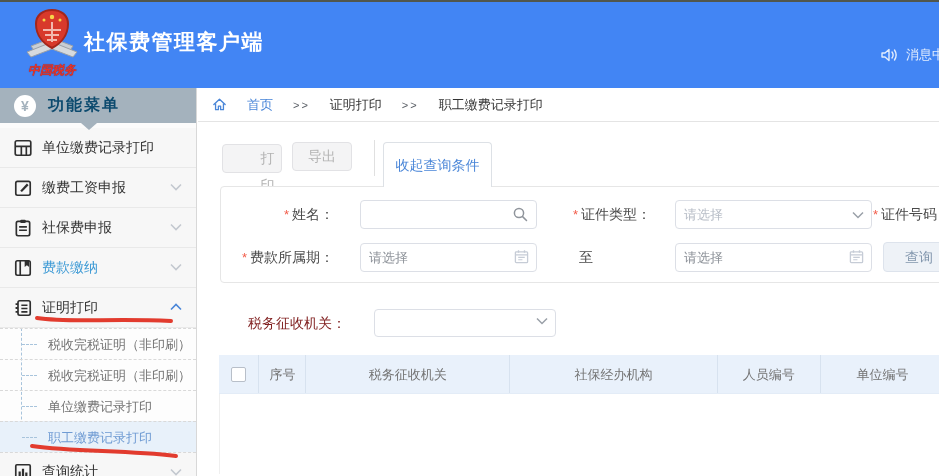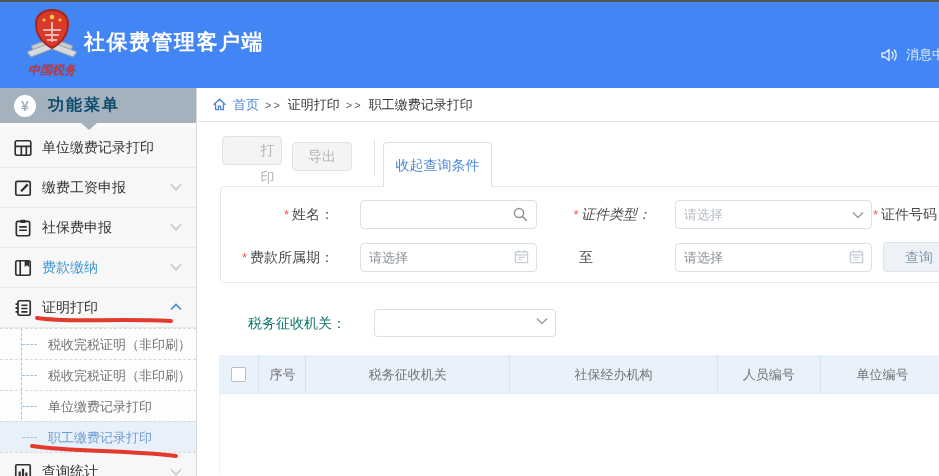--- a/index.html
+++ b/index.html
@@ -8,21 +8,21 @@
     position:relative; overflow:hidden; background:#fff;
     font-family:"Liberation Sans","DejaVu Sans",sans-serif; color:#333;
   }
   
   .topline { position:absolute; left:0; top:0; width:939px; height:2px; background:#51564c; }
   .header {
     position:absolute; left:0; top:2px; width:939px; height:86px;
     background:#4285f4; display:flex; align-items:center;
   }
   .logo-wrap { position:absolute; left:22px; top:6px; width:60px; height:76px; text-align:center; }
-  .logo-caption { font-size:12px; font-weight:normal; font-style:italic; color:#e8342a;
+  .logo-caption { font-size:12px; font-weight:bold; font-style:italic; color:#e8342a;
     text-shadow:0 0 1px #7d1b14; letter-spacing:0px; margin-top:-2px; white-space:nowrap; }
   .app-title { position:absolute; left:84px; top:26px; font-size:21px; color:#fff; letter-spacing:1.5px; font-weight:600; }
   .header-right { position:absolute; left:880px; top:44px; display:flex; align-items:center; gap:7px;
     color:rgba(255,255,255,.85); font-size:13px; white-space:nowrap; }
   
   .sidebar { position:absolute; left:0; top:88px; width:197px; height:388px;
     background:#fbfbfb; border-right:1px solid #d8d8d8; overflow:hidden; }
   .side-header { position:relative; height:35px; background:#a4b2bd; display:flex; align-items:center; padding-left:14px; }
   .yen-badge { width:22px; height:22px; border-radius:50%; background:#fff; color:#a4b2bd;
     font-size:14px; font-weight:bold; text-align:center; line-height:22px; margin-right:12px; }
@@ -37,27 +37,27 @@
   .menu-item.blue-label .mi-label { color:#3d9ad5; }
   .submenu { position:relative; background:#fdfdfd; }
   .submenu .tree-line { position:absolute; left:21px; top:0; bottom:3px; border-left:1px dashed #a8c4dc; }
   .sub-item { position:relative; height:31px; line-height:31px; padding-left:48px;
     font-size:13px; color:#737373; border-top:1px dashed #d9d9d9; cursor:pointer; white-space:nowrap; overflow:hidden; }
   .sub-item .dash { position:absolute; left:22px; top:15px; width:15px; border-top:1px dashed #a8c4dc; }
   .sub-item.active { background:#e8f1fa; color:#6f9bd3; }
   .submenu-end { border-top:1px dashed #d9d9d9; }
   
   .main { position:absolute; left:198px; top:88px; width:741px; height:388px; background:#fff; }
-  .breadcrumb { height:34px; border-bottom:1px solid #e4e4e4; display:flex; align-items:center; gap:6px;
+  .breadcrumb { height:34px; border-bottom:1px solid #e4e4e4; display:flex; align-items:center; gap:20px;
     padding-left:14px; font-size:13px; }
   .breadcrumb .bc-home { color:#4a86d8; cursor:pointer; }
   .breadcrumb .bc-sep { color:#5a5f66; font-size:11px; letter-spacing:2px; }
   .btn { position:absolute; width:60px; height:29px; background:#f4f4f5; border:1px solid #e2e2e5;
     border-radius:4px; font-size:14px; color:#b3b3b3; text-align:center; line-height:27px; cursor:pointer; }
-  .btn-print { left:24px; top:48px;padding-left:31px; }
+  .btn-print { left:24px; top:56px;padding-left:31px; }
   .btn-export { left:94px; top:54px; }
   .tb-divider { position:absolute; left:176px; top:52px; width:1px; height:36px; background:#e0e0e0; }
   .tab { position:absolute; left:185px; top:54px; width:109px; height:45px; background:#fff;
     border:1px solid #dde1e6; border-bottom:none; border-radius:4px 4px 0 0; z-index:2;
     color:#4a86d8; font-size:14px; text-align:center; line-height:44px; cursor:pointer; }
   .panel { position:absolute; left:22px; top:98px; width:960px; height:97px;
     border:1px solid #e6e6e6; border-radius:4px; background:#fff; }
   .form-label { position:absolute; height:29px; line-height:29px; font-size:14px; color:#4a4a4a;
     text-align:right; white-space:nowrap; }
   .star { color:#f25c4a; margin-right:3px; font-size:13px; }
@@ -65,33 +65,33 @@
   .field input { width:100%; height:29px; border:1px solid #dcdfe6; border-radius:4px;
     padding:0 28px 0 8px; font-size:13px; color:#333; outline:none;
     font-family:"Liberation Sans","DejaVu Sans",sans-serif; }
   .fake-input { width:100%; height:29px; border:1px solid #dcdfe6; border-radius:4px; background:#fff;
     padding:0 28px 0 8px; font-size:13px; line-height:27px; cursor:pointer; overflow:hidden; white-space:nowrap; }
   .fake-input .ph-select { color:#b6bcc6; }
   .fake-input .ph-date { color:#8b9097; }
   .field .tail-icon { position:absolute; right:8px; top:6px; }
   .lbl-name   { left:1px;  top:13px; width:112px; }
   .fld-name   { left:115px; top:13px; width:201px; }
-  .lbl-ctype  { left:330px; top:13px; width:100px;font-style:italic; }
+  .lbl-ctype  { left:330px; top:13px; width:100px; }
   .fld-ctype  { left:430px; top:13px; width:221px; }
   .lbl-cno    { left:652px; top:13px; text-align:left; }
   .lbl-period { left:1px;  top:56px; width:112px; }
   .fld-period { left:115px; top:56px; width:201px; }
   .lbl-to     { left:358px; top:56px; text-align:left; }
   .fld-period2{ left:430px; top:56px; width:221px; }
   .btn-query  { position:absolute; left:662px; top:55px; width:72px; height:30px;
     background:#eef2f7; border:1px solid #dde3ec; border-radius:4px; color:#8296ad;
     font-size:14px; text-align:center; line-height:28px; cursor:pointer; }
   .tax-row { position:absolute; top:221px; left:24px; height:28px; }
   .lbl-tax { position:absolute; left:0; top:0; width:124px; height:28px; line-height:28px;
-    font-size:14px; color:#0f766e; text-align:right; white-space:nowrap; }
+    font-size:14px; color:#7f1d1d; text-align:right; white-space:nowrap; }
   .fld-tax { position:absolute; left:128px; top:0; width:206px; }
   .fld-tax .fake-input { height:28px; line-height:26px; }
   .fld-tax .tail-icon { top:8px; }
   
   .grid { position:absolute; left:21px; top:267px; width:725px; }
   .grid-header { display:flex; height:39px; background:#e9f1fb; border-bottom:1px solid #e3ecf7; }
   .gh-cell { font-size:13px; color:#737373; text-align:center; line-height:39px;
     border-left:1px solid #d7e2ef; overflow:hidden; white-space:nowrap; }
   .gh-cell:first-child { border-left:none; }
   .gh-check { width:42px; display:flex; align-items:center; justify-content:center; }

